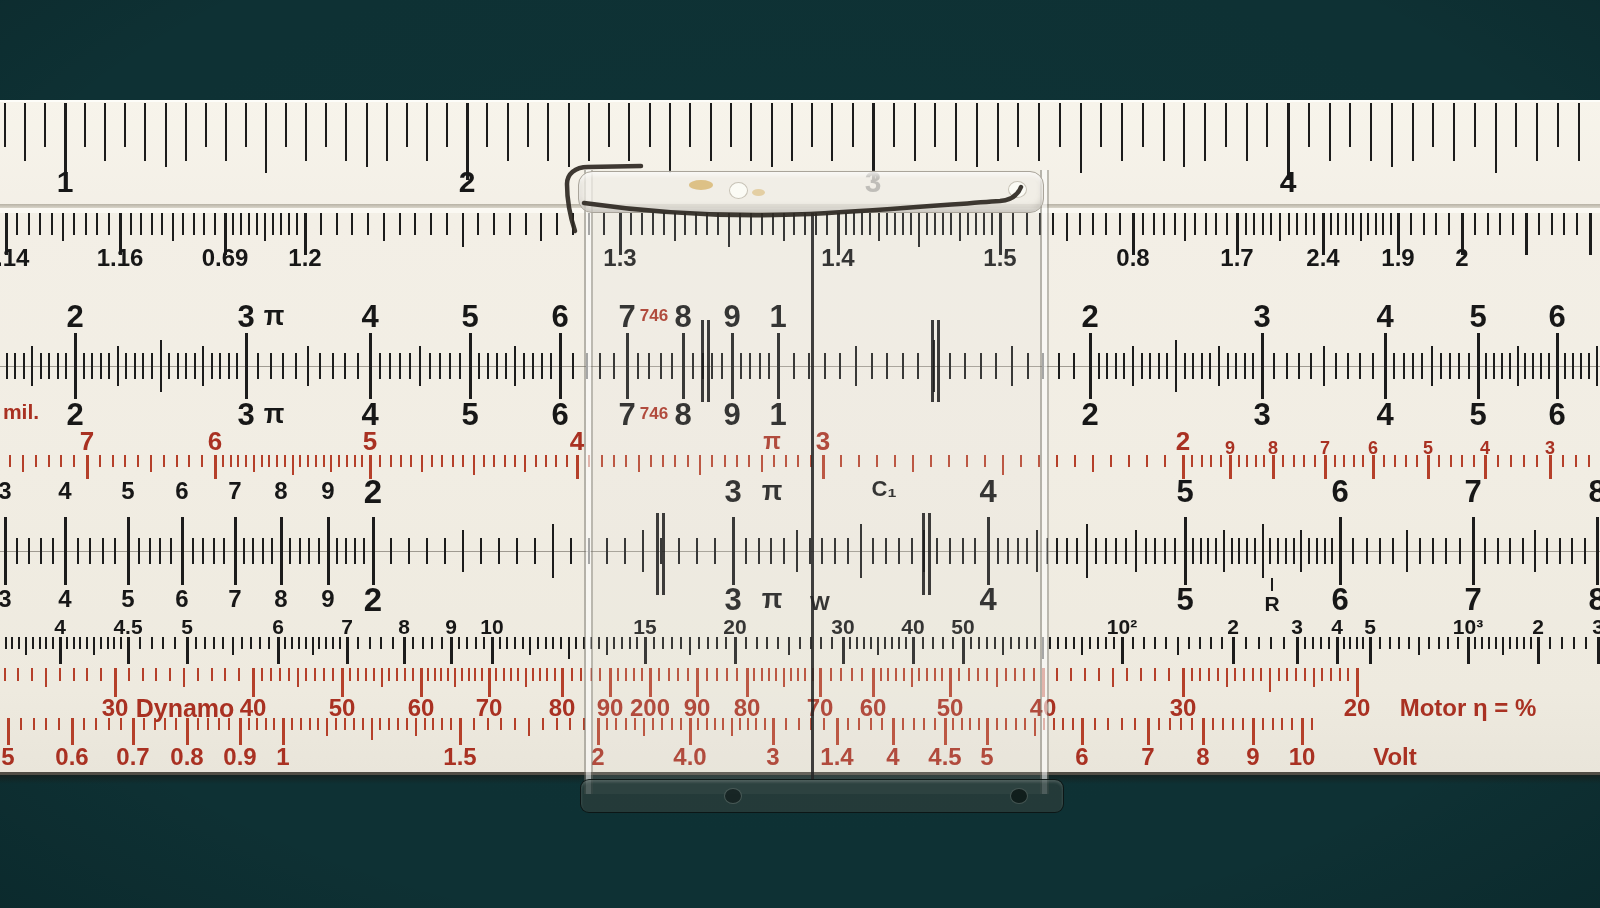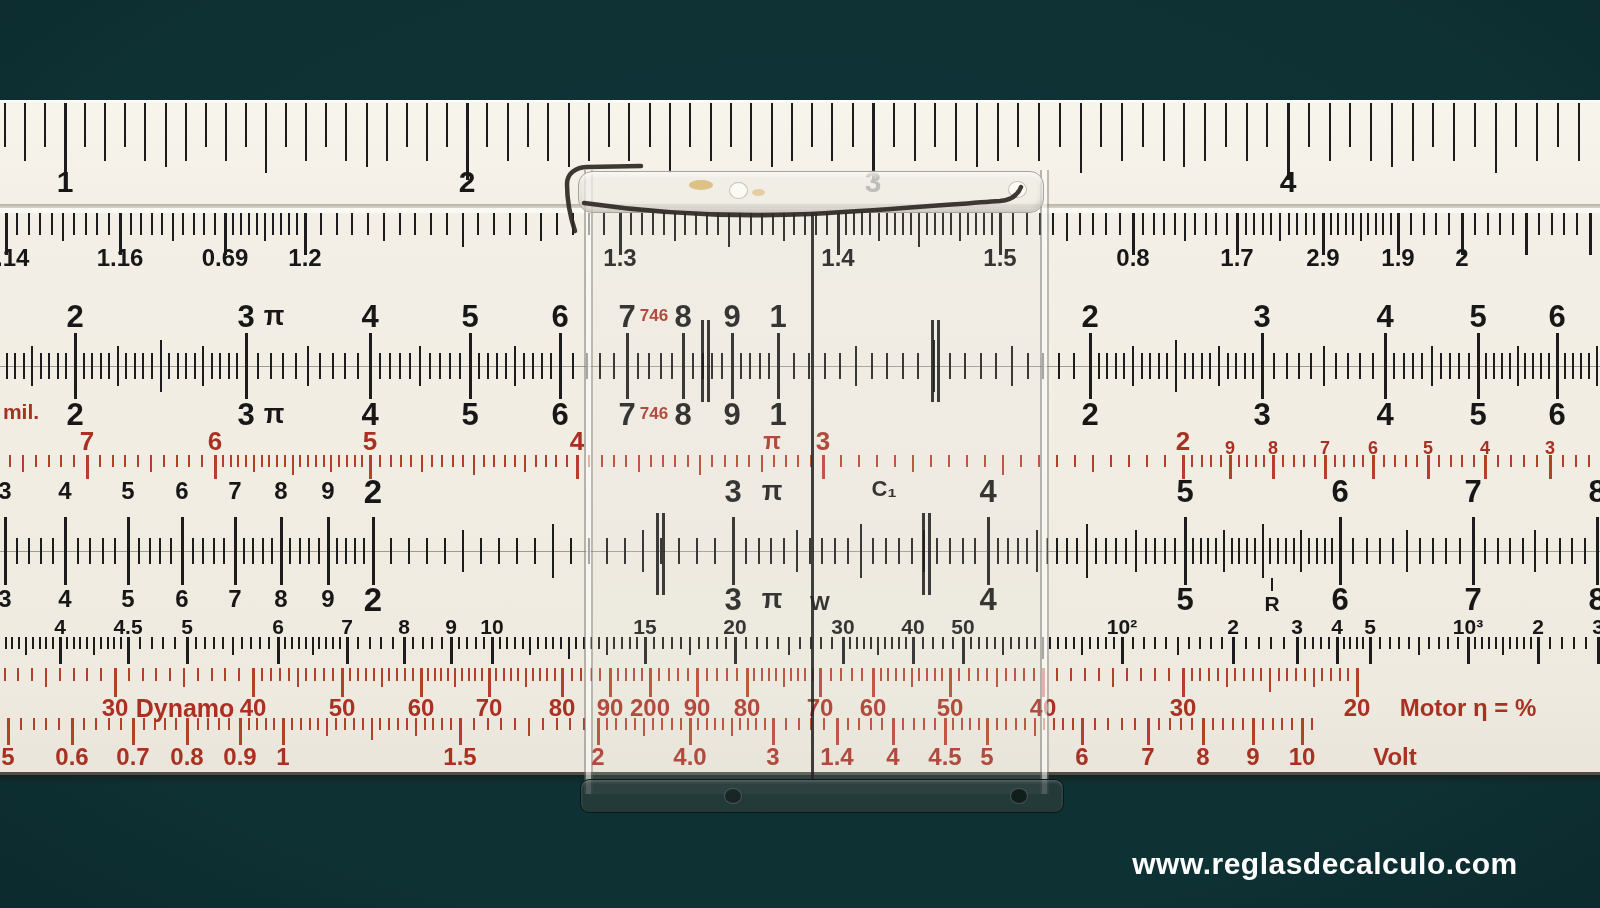--- a/index.html
+++ b/index.html
@@ -71,21 +71,20 @@
     <div class="rail-dot" style="left:724px;top:788px;width:16px;height:14px;background:rgba(22,36,34,.9);border:1px solid rgba(120,140,135,.5)"></div>
     <div class="rail-dot" style="left:1010px;top:788px;width:16px;height:14px;background:rgba(16,28,26,.95);border:1px solid rgba(120,140,135,.5)"></div>
     <div class="stain" style="left:689px;top:180px;width:24px;height:10px;background:rgba(202,148,38,.5)"></div>
     <div class="stain" style="left:752px;top:189px;width:13px;height:7px;background:rgba(202,148,38,.35)"></div>
     <svg id="clip-svg" width="1600" height="908">
       <path d="M641,166 L588,167 C575,167 567,174 567,184 C567,200 570,216 575,231" fill="none" stroke="#2e2822" stroke-width="4.5" stroke-linecap="round" opacity=".92"></path>
       <path d="M584,203 C660,214 740,217 810,214 C890,210 955,204 1000,201 C1011,200 1018,195 1021,187" fill="none" stroke="#2e2822" stroke-width="4.5" stroke-linecap="round" opacity=".92"></path>
     </svg>
   </div>
 
-  <div id="watermark">www.reglasdecalculo.com</div>
 <div class="band" style="position: absolute; left: 0px; top: 0px;">
       <div class="tick major" style="left: 64px; top: 103px; height: 77px;"></div>
       <div class="tick major" style="left: 466px; top: 103px; height: 77px;"></div>
       <div class="tick major" style="left: 872px; top: 103px; height: 77px;"></div>
       <div class="tick major" style="left: 1287px; top: 103px; height: 77px;"></div>
       <div class="tick" style="left: 84.1px; top: 103px; height: 44px;"></div>
       <div class="tick" style="left: 104.2px; top: 103px; height: 58px;"></div>
       <div class="tick" style="left: 124.3px; top: 103px; height: 44px;"></div>
       <div class="tick" style="left: 144.4px; top: 103px; height: 58px;"></div>
       <div class="tick" style="left: 164.5px; top: 103px; height: 64px;"></div>
@@ -1205,21 +1204,21 @@
     <span class="lbl" style="left: 1288px; top: 182px; font-size: 30px;">4</span>
     <span class="lbl" style="left: 6px; top: 258px; font-size: 24px;">1.14</span>
     <span class="lbl" style="left: 120px; top: 258px; font-size: 24px;">1.16</span>
     <span class="lbl" style="left: 225px; top: 258px; font-size: 24px;">0.69</span>
     <span class="lbl" style="left: 305px; top: 258px; font-size: 24px;">1.2</span>
     <span class="lbl" style="left: 620px; top: 258px; font-size: 24px;">1.3</span>
     <span class="lbl" style="left: 838px; top: 258px; font-size: 24px;">1.4</span>
     <span class="lbl" style="left: 1000px; top: 258px; font-size: 24px;">1.5</span>
     <span class="lbl" style="left: 1133px; top: 258px; font-size: 24px;">0.8</span>
     <span class="lbl" style="left: 1237px; top: 258px; font-size: 24px;">1.7</span>
-    <span class="lbl" style="left: 1323px; top: 258px; font-size: 24px;">2.9</span>
+    <span class="lbl" style="left: 1323px; top: 258px; font-size: 24px;">2.4</span>
     <span class="lbl" style="left: 1398px; top: 258px; font-size: 24px;">1.9</span>
     <span class="lbl" style="left: 1462px; top: 258px; font-size: 24px;">2</span>
     <span class="lbl" style="left: 75px; top: 316px; font-size: 31px;">2</span>
     <span class="lbl" style="left: 246px; top: 316px; font-size: 31px;">3</span>
     <span class="lbl" style="left: 274px; top: 316px; font-size: 27px;">π</span>
     <span class="lbl" style="left: 370px; top: 316px; font-size: 31px;">4</span>
     <span class="lbl" style="left: 470px; top: 316px; font-size: 31px;">5</span>
     <span class="lbl" style="left: 560px; top: 316px; font-size: 31px;">6</span>
     <span class="lbl" style="left: 627px; top: 316px; font-size: 31px;">7</span>
     <span class="lbl red" style="left: 654px; top: 315px; font-size: 17px;">746</span>

